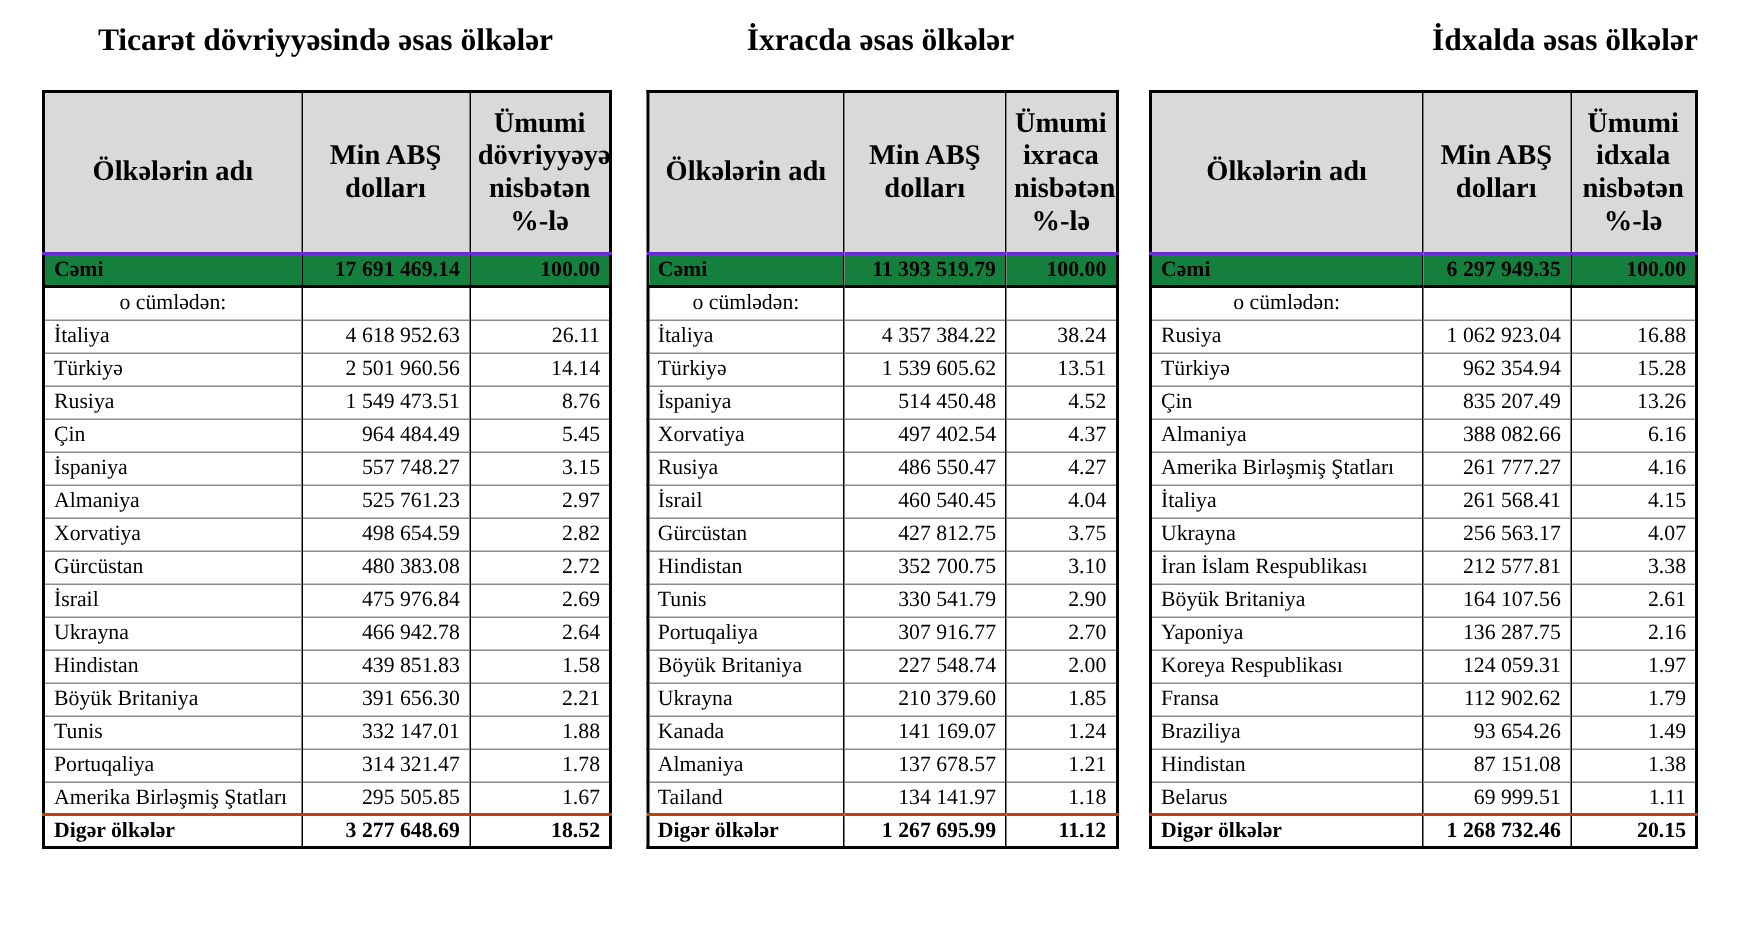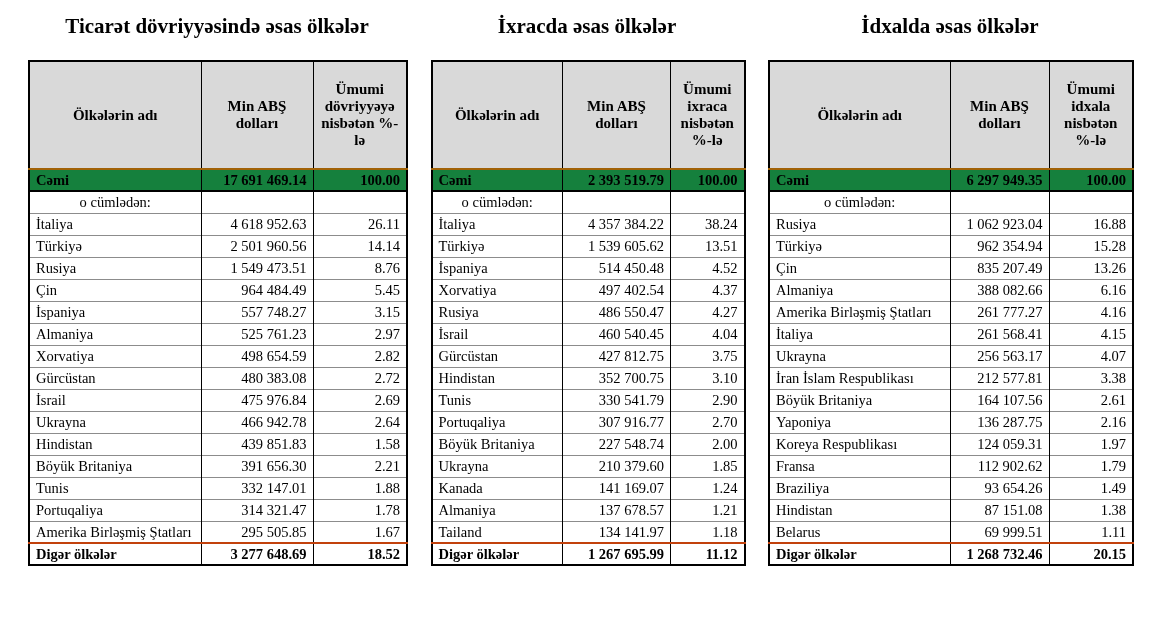--- a/index.html
+++ b/index.html
@@ -16,21 +16,21 @@
     height: 448px;
     padding: 8px 28px 0 28px;
     display: flex;
     justify-content: space-between;
     align-items: flex-start;
     font-family: Liberation Serif, serif;
   }
   .tbl-block { display: flex; flex-direction: column; }
   .tbl-block.t1 { width: 378px; }
   .tbl-block.t2 { width: 313px; }
-  .tbl-block.t3 { width: 364px; }
+  .tbl-block.t3 { width: 364px; align-items: flex-end; }
   .tbl-title {
     font-size: 21px;
     font-weight: bold;
     text-align: center;
     margin: 6px 0 21px 0;
     line-height: 1.2;
     white-space: nowrap;
   }
   table.data-table {
     border-collapse: collapse;
@@ -45,22 +45,22 @@
     line-height: 1.15;
     overflow: hidden;
   }
   .data-table thead th {
     background: #d9d9d9;
     font-weight: bold;
     text-align: center;
     vertical-align: middle;
     height: 108px;
     padding: 4px 5px;
-    border-bottom: 2px solid #a16207;
-    font-size: 15px;
+    border-bottom: 2px solid #6d28d9;
+    font-size: 19px;
   }
   .data-table tbody td {
     height: 22px;
     padding: 1px 6px;
     border-top: 1px solid #8c8c8c;
     vertical-align: middle;
     white-space: nowrap;
   }
   .name-cell { text-align: left; padding-left: 6px; }
   .num-cell { text-align: right; padding-right: 13px; }
@@ -207,21 +207,21 @@
       <thead>
         <tr>
           <th>Ölkələrin adı</th>
           <th>Min ABŞ dolları</th>
           <th>Ümumi ixraca nisbətən %-lə</th>
         </tr>
       </thead>
       <tbody>
         <tr class="total-row">
           <td class="name-cell">Cəmi</td>
-          <td class="num-cell">2 393 519.79</td>
+          <td class="num-cell">11 393 519.79</td>
           <td class="num-cell">100.00</td>
         </tr>
         <tr class="sub-row">
           <td>o cümlədən:</td>
           <td></td>
           <td></td>
         </tr>
       </tbody>
       <tbody>
           <tr>

